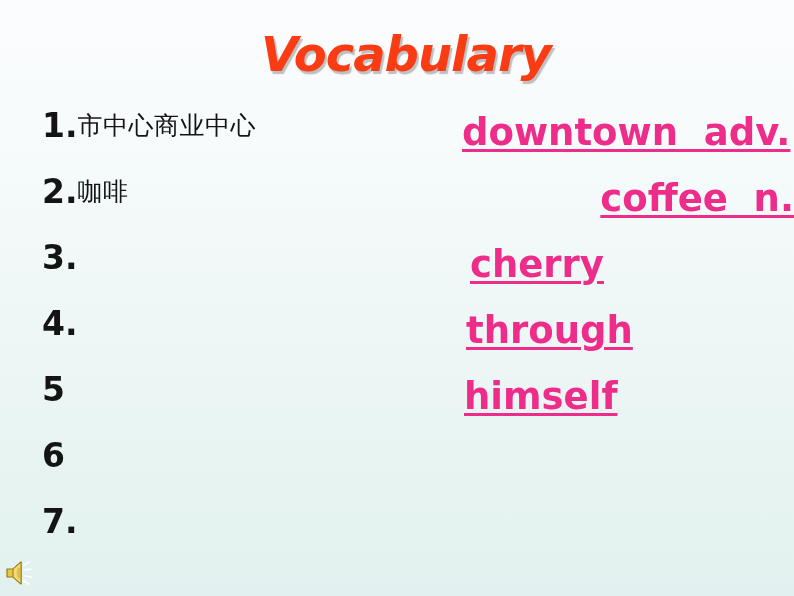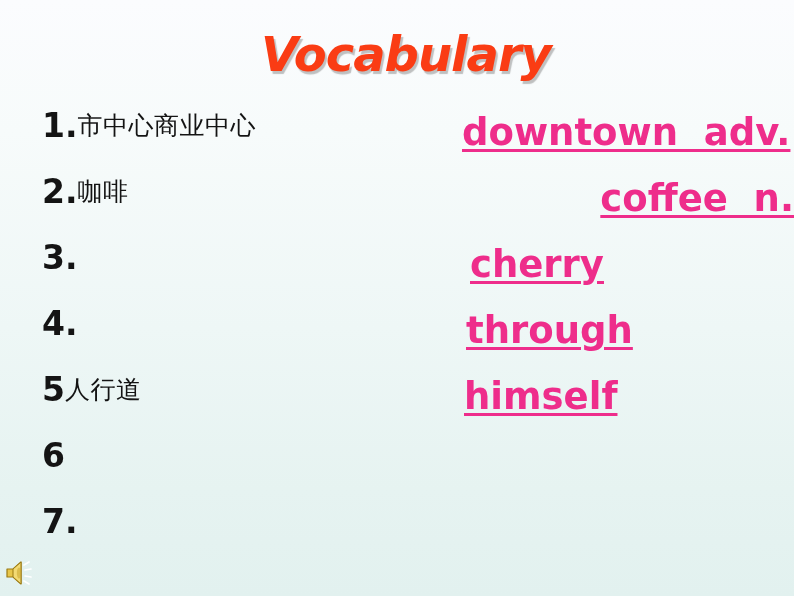--- a/index.html
+++ b/index.html
@@ -130,21 +130,20 @@
         <span class="cn-text">咖啡</span>
     </div>
     <div class="cn-row">
       <span class="cn-num">3.</span>
     </div>
     <div class="cn-row">
       <span class="cn-num">4.</span>
     </div>
     <div class="cn-row">
       <span class="cn-num">5</span>
-        <span class="cn-text">人行道</span>
     </div>
     <div class="cn-row">
       <span class="cn-num">6</span>
     </div>
     <div class="cn-row">
       <span class="cn-num">7.</span>
     </div>
   </div>
 
   <div id="en-col">

